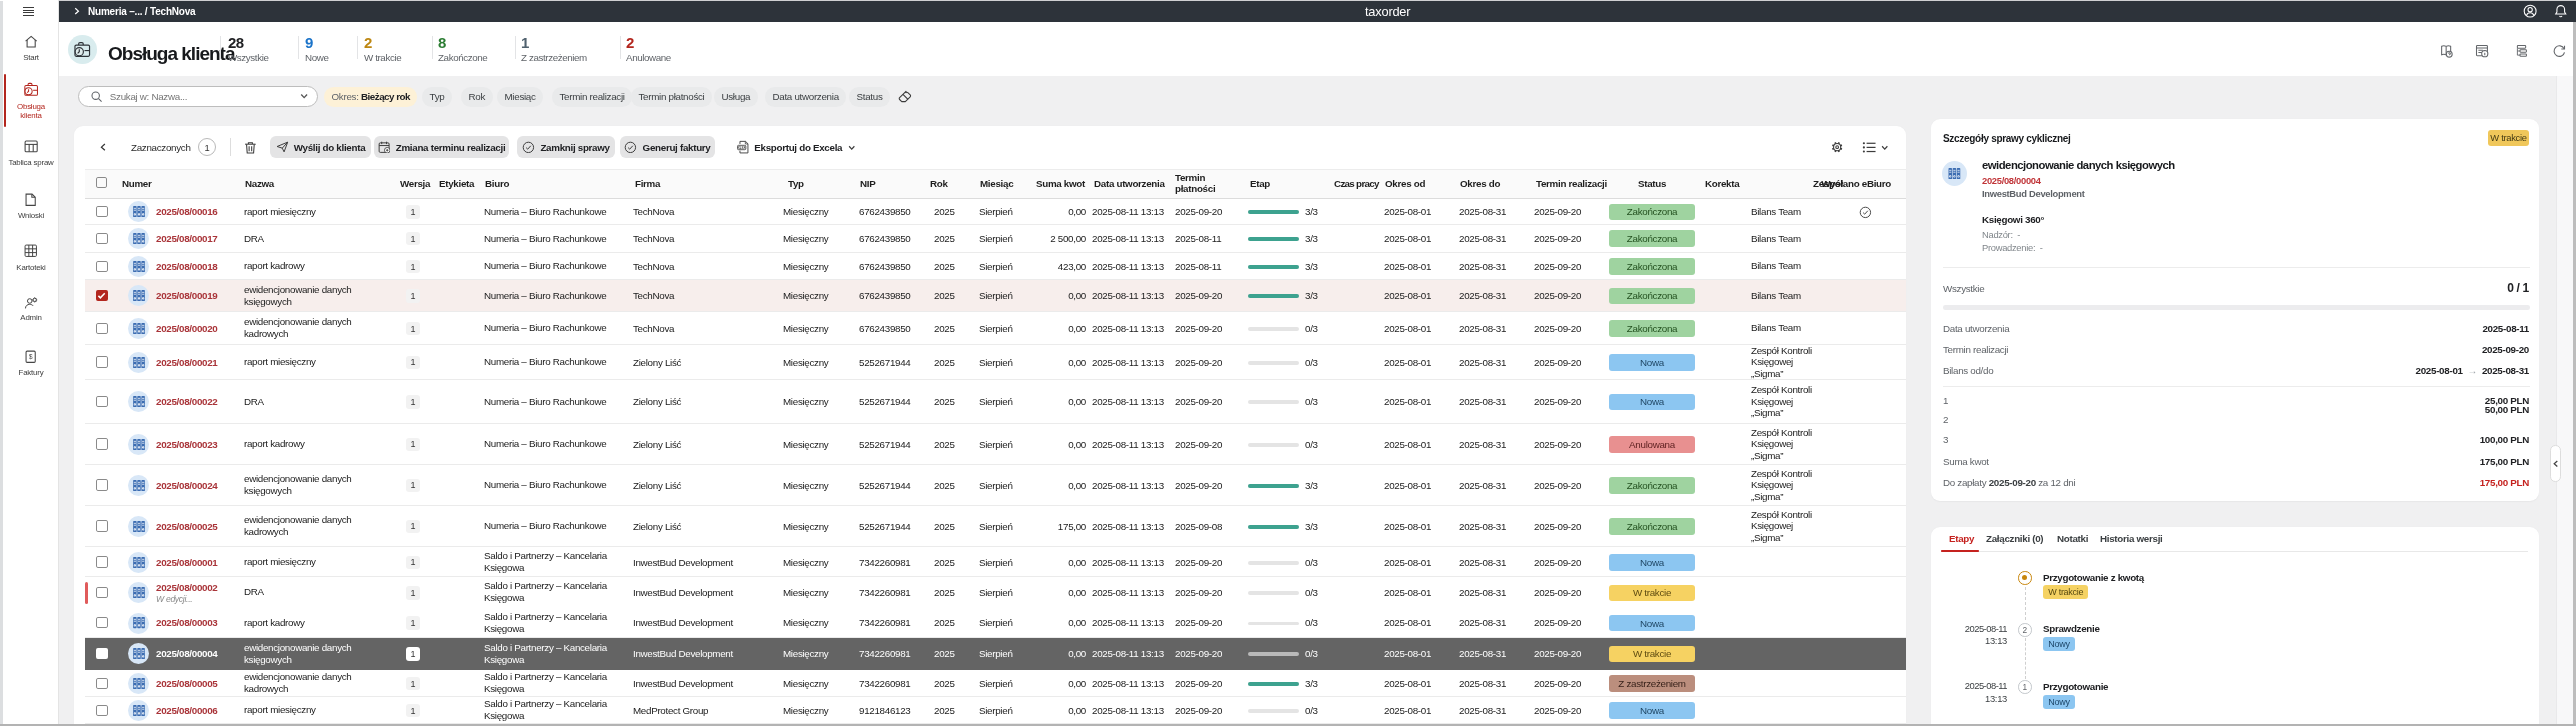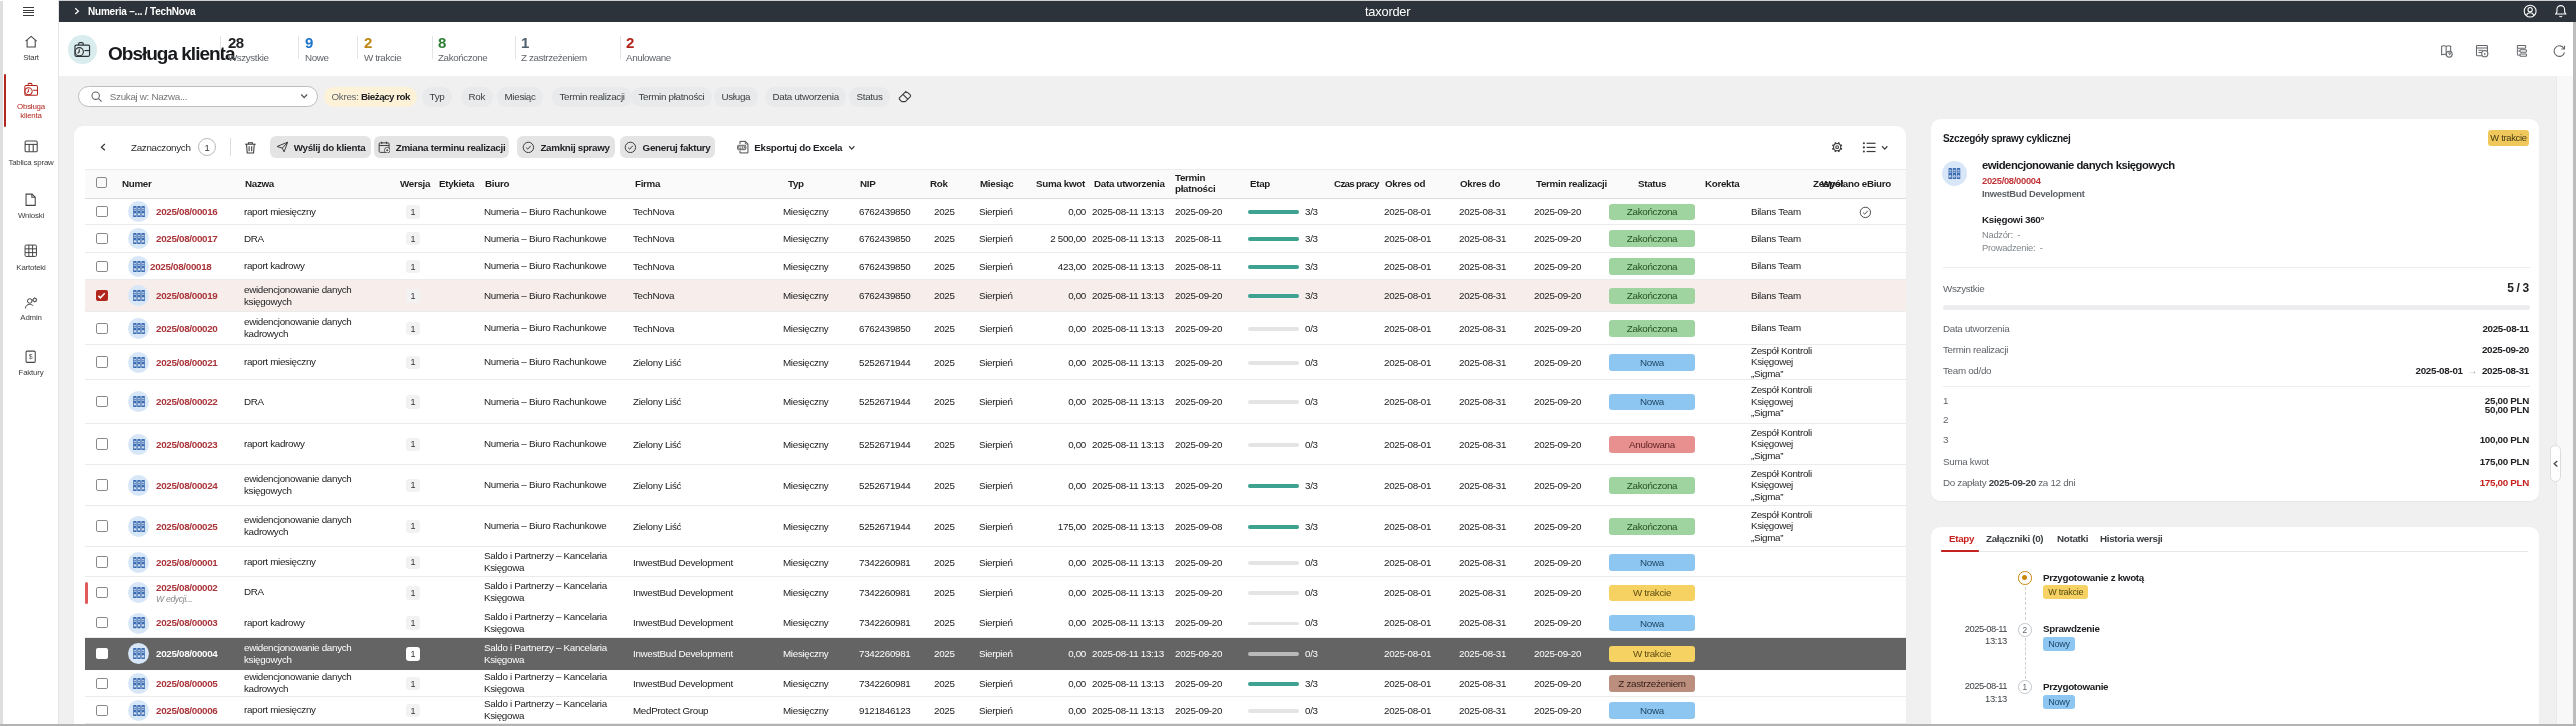--- a/index.html
+++ b/index.html
@@ -454,21 +454,21 @@
           <circle cx="8" cy="11.2" r="1.5"></circle>
           <circle cx="13.5" cy="11.2" r="1.5"></circle>
         </g>
         <g fill="#3c6db2">
           <circle cx="2.5" cy="11.2" r="0.6"></circle>
           <circle cx="8" cy="11.2" r="0.6"></circle>
           <circle cx="13.5" cy="11.2" r="0.6"></circle>
         </g>
       </svg>
     </div>
-<div class="cell num" style="left:65px;color:#a93439">2025/08/00018</div>
+<div class="cell num" style="left:71px;color:#a93439">2025/08/00018</div>
 <div class="cell" style="left:159px;width:150px;line-height:12px">raport kadrowy</div>
 <div class="vchip" style="left:321px;top:6.8px;background:#f2f2f2">1</div>
 <div class="cell" style="left:399px;width:150px;line-height:12px">Numeria – Biuro Rachunkowe</div>
 <div class="cell" style="left:548px;width:150px">TechNova</div>
 <div class="cell" style="left:698px">Miesięczny</div>
 <div class="cell" style="left:774px">6762439850</div>
 <div class="cell" style="left:849px">2025</div>
 <div class="cell" style="left:894px">Sierpień</div>
 <div class="cell" style="left:941px;width:60px;justify-content:flex-end">423,00</div>
 <div class="cell" style="left:1007px;white-space:nowrap">2025-08-11 13:13</div>
@@ -1154,27 +1154,27 @@
     </svg>
   </div>
 <div class="a b" style="left:1982px;top:159px;font-size:11.3px;letter-spacing:-0.5px;color:#17191c">ewidencjonowanie danych księgowych</div>
 <div class="a b" style="left:1982px;top:175px;font-size:9.4px;color:#c03438">2025/08/00004</div>
 <div class="a b" style="left:1982px;top:188px;font-size:9.4px;color:#5f6368">InwestBud Development</div>
 <div class="a b" style="left:1982px;top:214px;font-size:9.8px;color:#202124">Księgowi 360°</div>
 <div class="a" style="left:1982px;top:229px;font-size:9.4px;color:#80868b">Nadzór:&nbsp;&nbsp;-</div>
 <div class="a" style="left:1982px;top:242px;font-size:9.4px;color:#80868b">Prowadzenie:&nbsp;&nbsp;-</div>
 <div class="a" style="left:1943px;top:267px;width:587px;height:0.8px;background:#ececec"></div>
 <div class="a plabel" style="left:1943px;top:283px">Wszystkie</div>
-<div class="a b" style="left:2379px;top:281px;width:150px;text-align:right;font-size:12px;color:#202124">5 / 3</div>
+<div class="a b" style="left:2379px;top:281px;width:150px;text-align:right;font-size:12px;color:#202124">0 / 1</div>
 <div class="a" style="left:1943px;top:305px;width:587px;height:4.5px;border-radius:2.3px;background:#ececee"></div>
 <div class="a plabel" style="left:1943px;top:323px">Data utworzenia</div>
 <div class="a pval" style="left:2304px;top:323px;width:225px;color:#202124">2025-08-11</div>
 <div class="a plabel" style="left:1943px;top:344px">Termin realizacji</div>
 <div class="a pval" style="left:2304px;top:344px;width:225px;color:#202124">2025-09-20</div>
-<div class="a plabel" style="left:1943px;top:365px">Team od/do</div>
+<div class="a plabel" style="left:1943px;top:365px">Bilans od/do</div>
 <div class="a pval" style="left:2304px;top:365px;width:225px;color:#202124">2025-08-01&nbsp;&nbsp;<span style="color:#9aa0a6">→</span>&nbsp;&nbsp;2025-08-31</div>
 <div class="a plabel" style="left:1943px;top:395px">1</div>
 <div class="a pval" style="left:2304px;top:395px;width:225px;color:#202124">25,00 PLN</div>
 <div class="a plabel" style="left:1943px;top:414px">2</div>
 <div class="a pval" style="left:2304px;top:404px;width:225px;color:#202124">50,00 PLN</div>
 <div class="a plabel" style="left:1943px;top:434px">3</div>
 <div class="a pval" style="left:2304px;top:434px;width:225px;color:#202124">100,00 PLN</div>
 <div class="a plabel" style="left:1943px;top:456px">Suma kwot</div>
 <div class="a pval" style="left:2304px;top:456px;width:225px;color:#202124">175,00 PLN</div>
 <div class="a plabel" style="left:1943px;top:477px"><span>Do zapłaty <span class="b" style="color:#3c4043">2025-09-20</span> za 12 dni</span></div>

